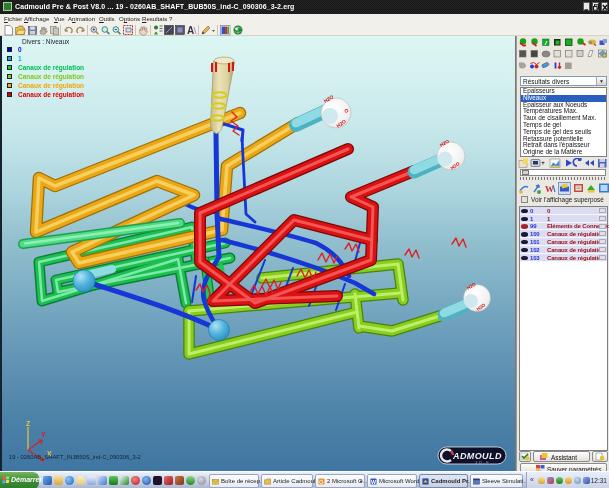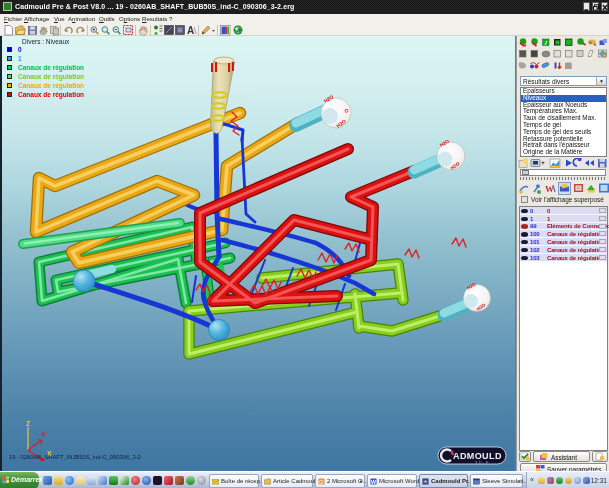--- a/index.html
+++ b/index.html
@@ -21,21 +21,21 @@
   background:linear-gradient(#dcf6f3 0%, #d5f0f0 10%, #c6e7ea 22%, #add6df 35%, #90becd 48%, #76a8c1 62%, #5f92b3 76%, #4c82a8 88%, #3f76a2 100%); }
 #vsvg { position:absolute; left:0; top:0; width:514px; height:435px; }
 
 #legend { position:absolute; left:4px; top:2px; font-size:6.5px; font-weight:bold; }
 #legend .hdr { color:#1a1a2e; font-weight:normal; margin-left:16px; margin-bottom:2px; }
 #legend .row { height:9.0px; position:relative; }
 #legend .sq { position:absolute; left:1px; top:0px; width:5px; height:5px; border:1px solid #222; }
 #legend .lb { position:absolute; left:12px; top:-1px; white-space:nowrap; }
 #fname { position:absolute; left:7px; top:418px; font-size:5.8px; color:#10233f; }
 
-#logo { position:absolute; left:435px; top:410px; width:70px; height:20px; }
+#logo { position:absolute; left:435px; top:410px; width:70px; height:20px;font-style:italic; }
 
 #rpanel { position:absolute; left:516px; top:36px; width:93px; height:435px; background:#ebe8e1; border-left:1px solid #999; }
 .pi { position:absolute; }
 #combo { position:absolute; left:3px; top:40px; width:87px; height:10px; background:#fff; border:1px solid #7f9db9; font-size:6.5px; color:#111; }
 #combo .arr { position:absolute; right:0; top:0; width:10px; height:8px; background:linear-gradient(#fdfdfd,#d8d4cc); border-left:1px solid #aaa; text-align:center; font-size:5px; line-height:8px; color:#333; }
 #rlist { position:absolute; left:3px; top:51px; width:87px; height:70px; background:#fff; border:1px solid #808080; font-size:6.4px; color:#111; line-height:6.8px; }
 #rlist .sel { background:#2a5fc0; color:#fff; }
 #rlist div { padding-left:2px; white-space:nowrap; overflow:hidden; }
 #slider { position:absolute; left:3px; top:133px; width:86px; height:7px; background:#fff; border:1px solid #888; }
 #slider .th { position:absolute; left:1px; top:0px; width:7px; height:5px; background:#d6d2ca; border:1px solid #777; }

